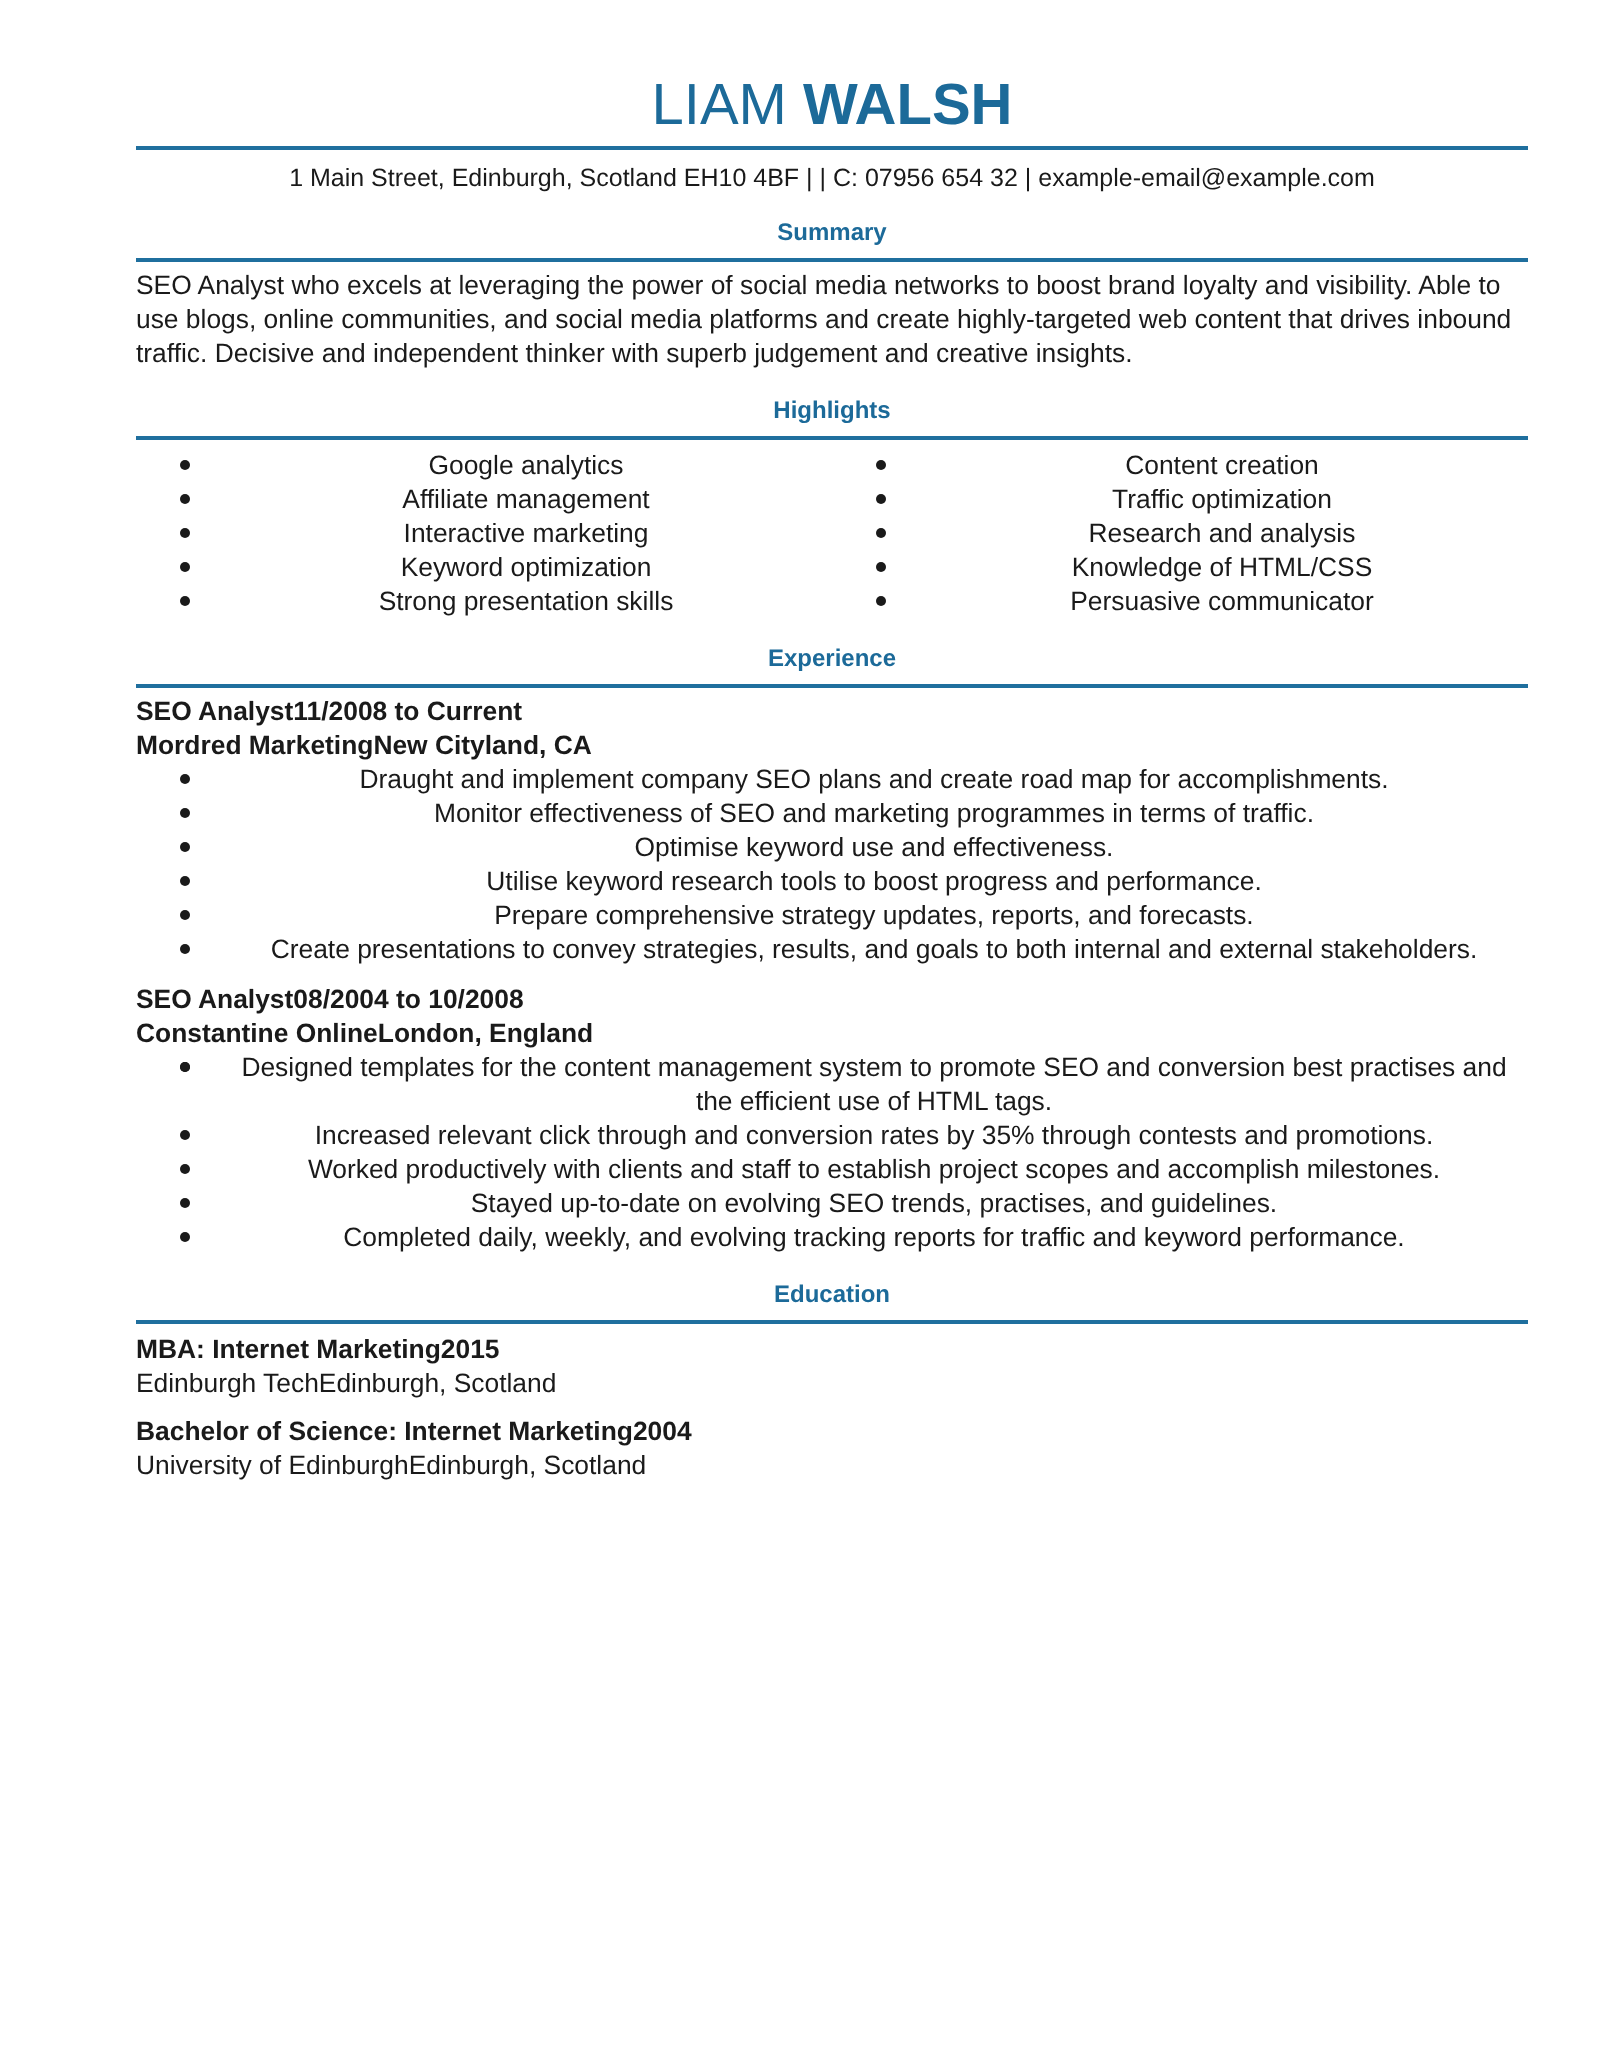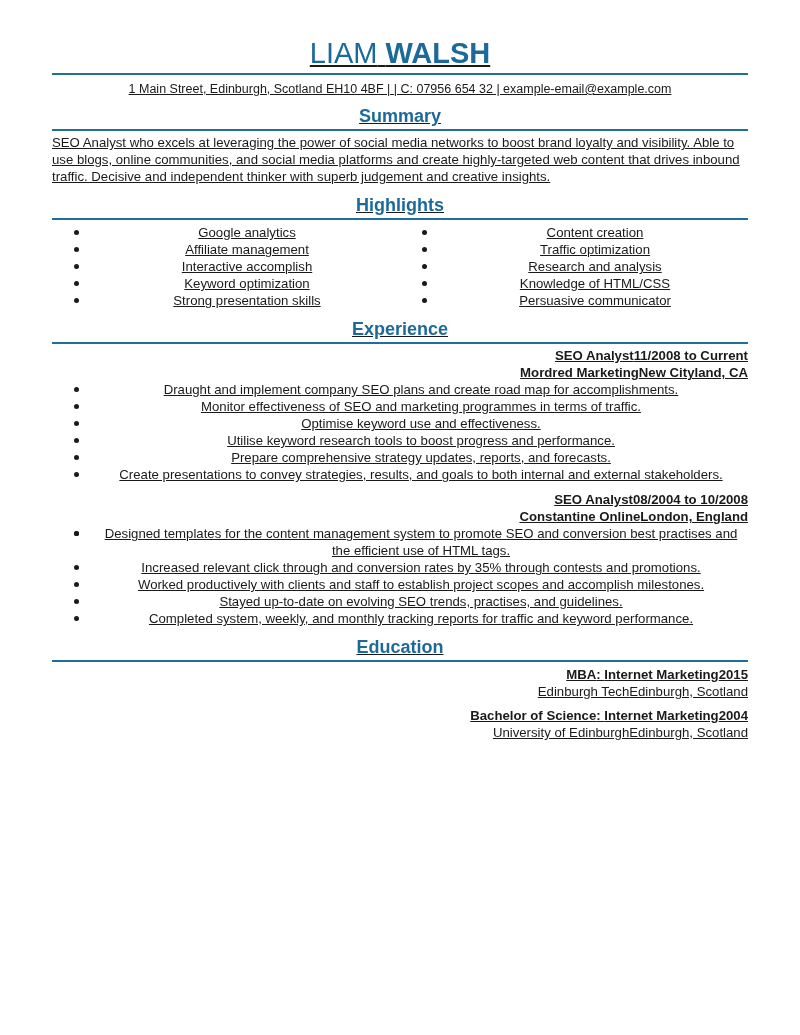--- a/index.html
+++ b/index.html
@@ -10,24 +10,23 @@
     body {
       width: 800px;
       height: 1035px;
       position: relative;
       font-family: "Liberation Sans", sans-serif;
       color: #1a1a1a;
       overflow: hidden;
     }
     .page {
       position: absolute;
-      left: 52px;
+      left: 68px;
       top: 0;
       width: 696px;
-      text-decoration: underline;
     }
     .name {
       text-align: center;
       color: #1c6a99;
       font-size: 29px;
       letter-spacing: 0px;
       margin-top: 36px;
       line-height: 34px;
       height: 34px;
     }
@@ -42,21 +41,21 @@
     .contact {
       text-align: center;
       font-size: 12.5px;
       margin-top: 6px;
       line-height: 16px;
     }
     .section-title {
       text-align: center;
       color: #1c6a99;
       font-weight: bold;
-      font-size: 18px;
+      font-size: 12px;
       line-height: 22px;
       height: 22px;
     }
     .section-rule { margin-top: 2px; }
     .summary-text {
       font-size: 13.2px;
       line-height: 17px;
       margin-top: 3px;
     }
     .highlights {
@@ -85,21 +84,21 @@
       position: absolute;
       left: 22px;
       top: 6px;
       width: 5px;
       height: 5px;
       border-radius: 50%;
       background: #1a1a1a;
     }
     .job-row, .edu-row {
       display: flex;
-      justify-content: flex-end;
+      justify-content: flex-start;
       font-size: 13.2px;
       line-height: 17px;
     }
     .bold { font-weight: bold; }
     .job { margin-top: 3px; }
     .job + .job { margin-top: 8px; }
     .edu { margin-top: 4px; }
     .edu + .edu { margin-top: 7px; }
     .sec-summary { margin-top: 8px; }
     .sec-highlights { margin-top: 9px; }
@@ -124,21 +123,21 @@
     <div class="summary-text">SEO Analyst who excels at leveraging the power of social media networks to boost brand loyalty and visibility. Able to use blogs, online communities, and social media platforms and create highly-targeted web content that drives inbound traffic. Decisive and independent thinker with superb judgement and creative insights.</div>
   </div>
 
   <div class="sec-highlights">
     <div class="section-title">Highlights</div>
     <div class="rule section-rule"></div>
     <div class="highlights">
       <ul id="hl-left">
           <li class="bullet-item"><span class="dot"></span><span>Google analytics</span></li>
           <li class="bullet-item"><span class="dot"></span><span>Affiliate management</span></li>
-          <li class="bullet-item"><span class="dot"></span><span>Interactive accomplish</span></li>
+          <li class="bullet-item"><span class="dot"></span><span>Interactive marketing</span></li>
           <li class="bullet-item"><span class="dot"></span><span>Keyword optimization</span></li>
           <li class="bullet-item"><span class="dot"></span><span>Strong presentation skills</span></li>
         </ul>
       <ul id="hl-right">
           <li class="bullet-item"><span class="dot"></span><span>Content creation</span></li>
           <li class="bullet-item"><span class="dot"></span><span>Traffic optimization</span></li>
           <li class="bullet-item"><span class="dot"></span><span>Research and analysis</span></li>
           <li class="bullet-item"><span class="dot"></span><span>Knowledge of HTML/CSS</span></li>
           <li class="bullet-item"><span class="dot"></span><span>Persuasive communicator</span></li>
         </ul>
@@ -175,21 +174,21 @@
           <div class="job-row bold">
             <span>Constantine Online</span>
             <span>London, England</span>
           </div>
           <ul class="bullets">
             <li class="bullet-item"><span class="dot"></span></li>
             <li class="bullet-item"><span class="dot"></span><span>Designed templates for the content management system to promote SEO and conversion best practises and the efficient use of HTML tags.</span></li>
             <li class="bullet-item"><span class="dot"></span><span>Increased relevant click through and conversion rates by 35% through contests and promotions.</span></li>
             <li class="bullet-item"><span class="dot"></span><span>Worked productively with clients and staff to establish project scopes and accomplish milestones.</span></li>
             <li class="bullet-item"><span class="dot"></span><span>Stayed up-to-date on evolving SEO trends, practises, and guidelines.</span></li>
-            <li class="bullet-item"><span class="dot"></span><span>Completed system, weekly, and monthly tracking reports for traffic and keyword performance.</span></li>
+            <li class="bullet-item"><span class="dot"></span><span>Completed daily, weekly, and evolving tracking reports for traffic and keyword performance.</span></li>
           </ul>
         </div>
       </div>
   </div>
 
   <div class="sec-education">
     <div class="section-title">Education</div>
     <div class="rule section-rule"></div>
     <div id="edu">
         <div class="edu">

